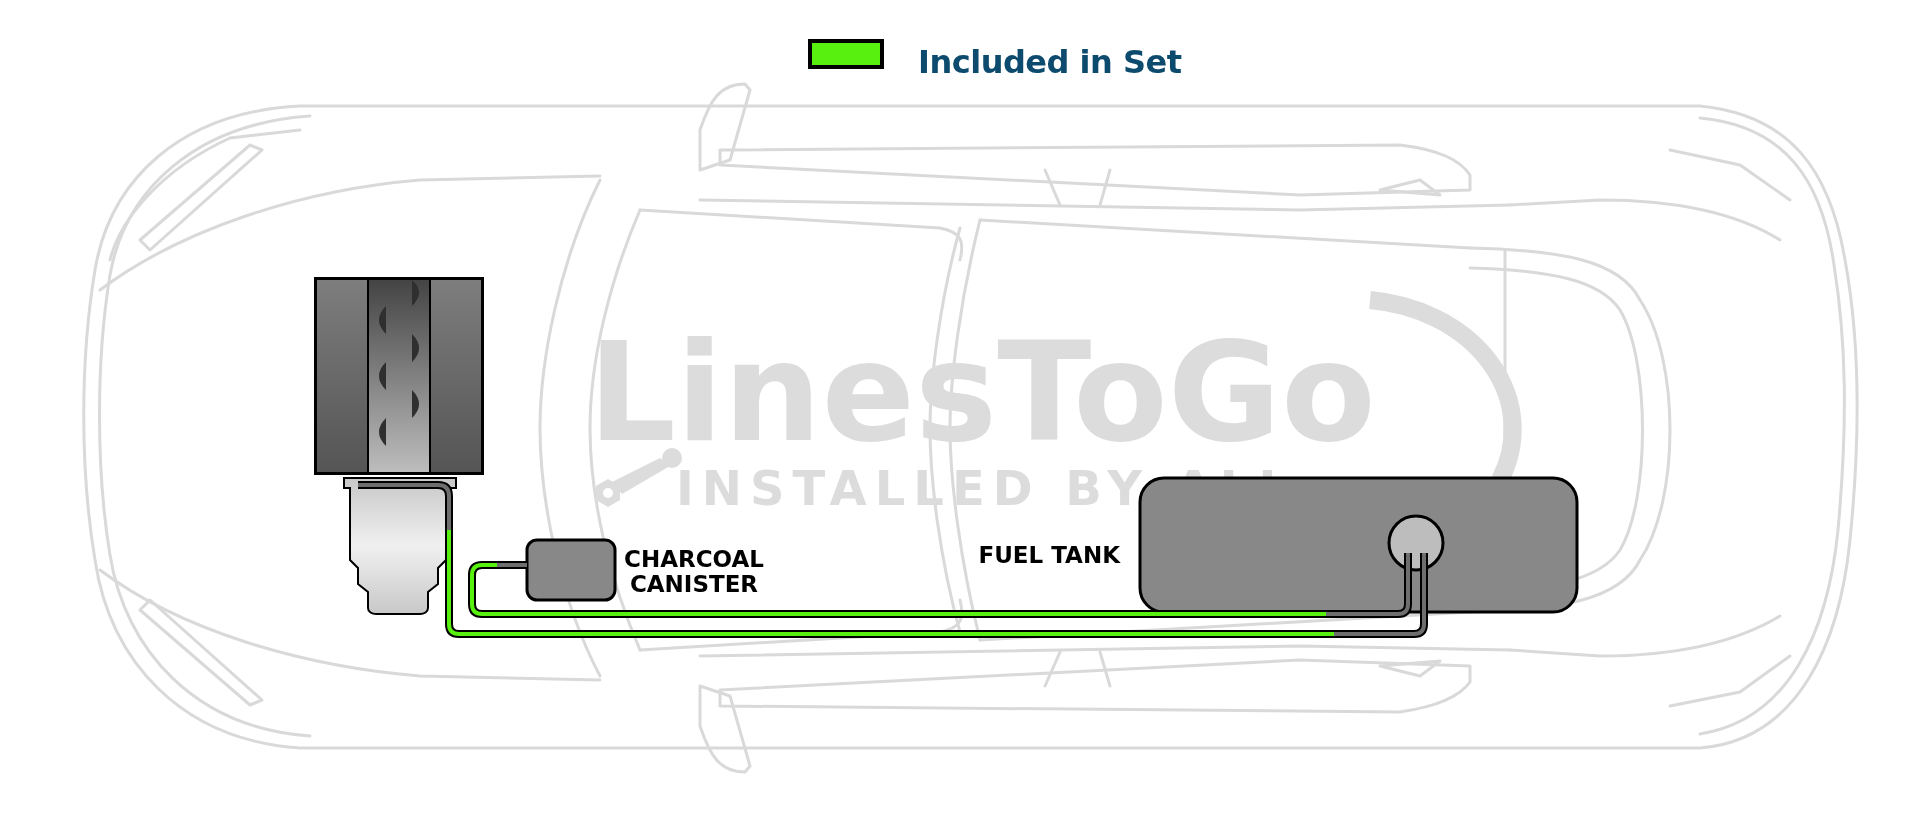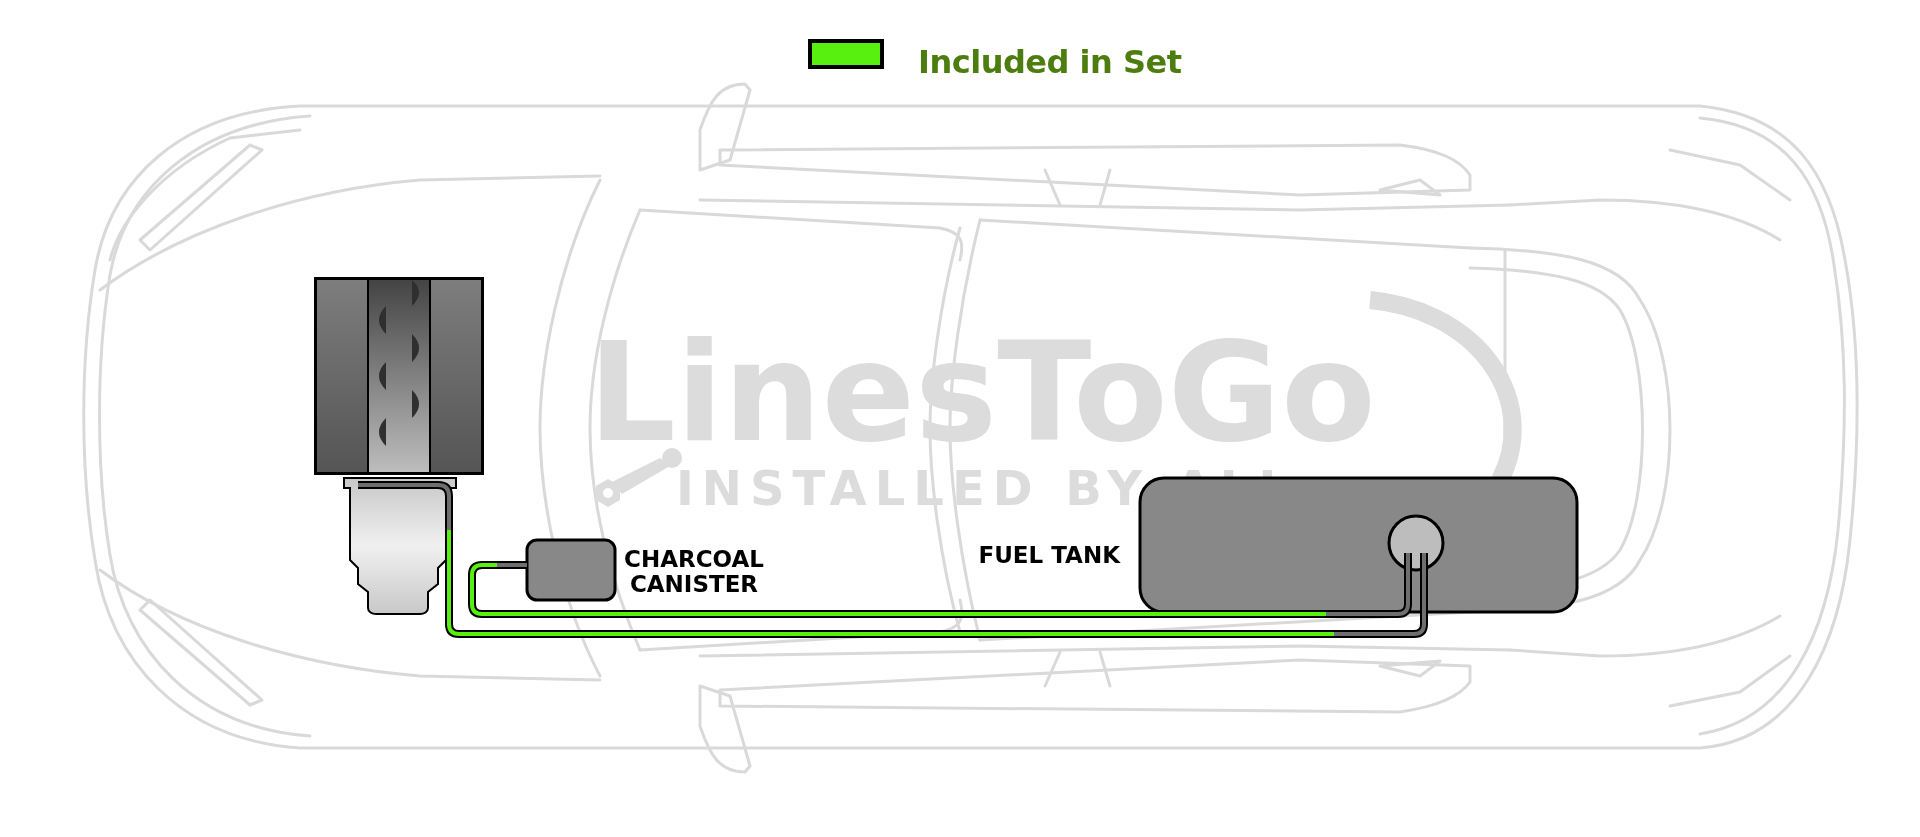--- a/index.html
+++ b/index.html
@@ -1,19 +1,19 @@
 <!DOCTYPE html>
 <html><head>
   <meta charset="utf-8">
   <style>
     html, body { margin: 0; padding: 0; background: #ffffff; }
     body { width: 1920px; height: 837px; position: relative; overflow: hidden; font-family: "Liberation Sans", sans-serif; }
     .legend { position: absolute; left: 808px; top: 30px; height: 48px; display: flex; align-items: center; }
     .legend-swatch { width: 68px; height: 22px; background: #57f00f; border: 4px solid #000; box-sizing: content-box; }
-    .legend-label { margin-left: 34px; font-family: "DejaVu Sans", sans-serif; font-weight: bold; font-size: 32px; color: #4d7c0f; letter-spacing: -0.5px; margin-top: 15px; }
+    .legend-label { margin-left: 34px; font-family: "DejaVu Sans", sans-serif; font-weight: bold; font-size: 32px; color: #0c4a6e; letter-spacing: -0.5px; margin-top: 15px; }
     svg.diagram { position: absolute; left: 0; top: 0; }
     .lbl { font-family: "DejaVu Sans", sans-serif; font-weight: bold; fill: #000; }
     .wm { font-family: "DejaVu Sans", sans-serif; font-weight: bold; fill: #dcdcdc; }
   </style>
 </head>
 <body>
 
 <div class="legend">
   <div class="legend-swatch"></div>
   <span class="legend-label">Included in Set</span>

